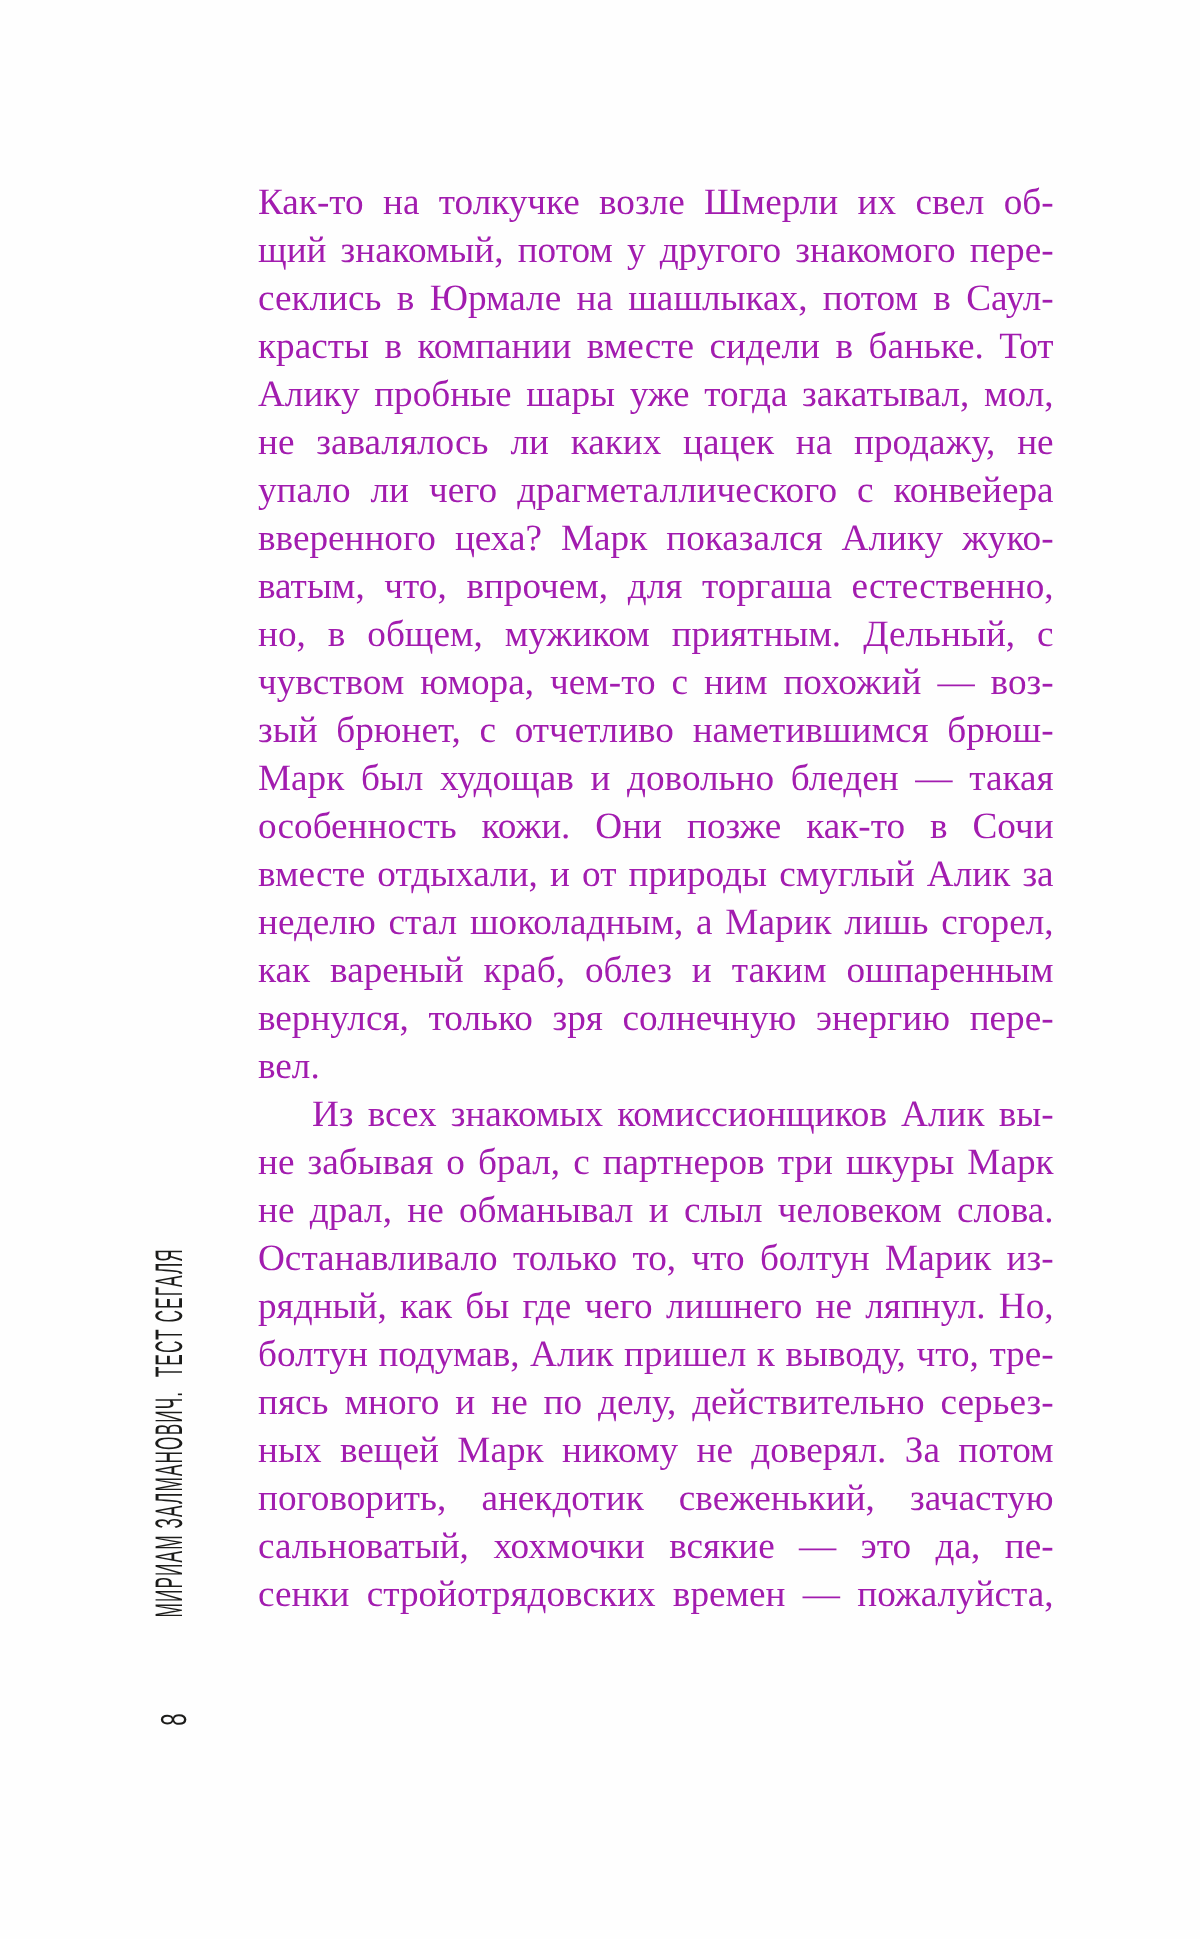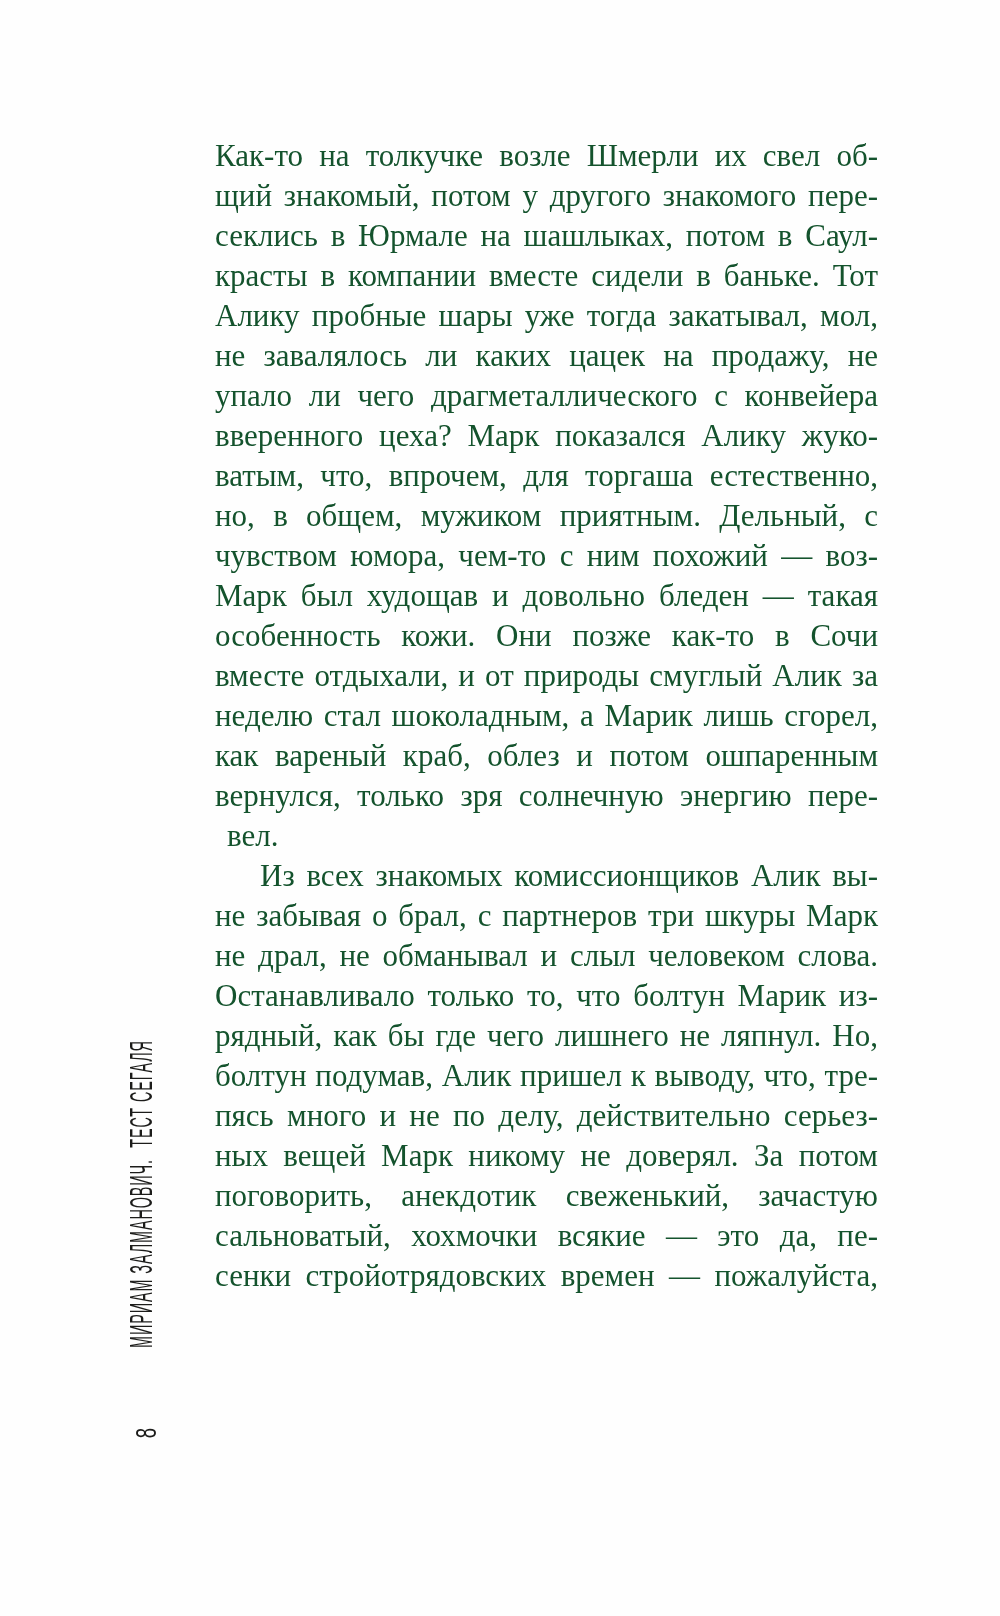--- a/index.html
+++ b/index.html
@@ -11,39 +11,38 @@
     position: relative;
     width: 1000px;
     height: 1616px;
     background: #fefefe;
     overflow: hidden;
   }
   
   .text-block {
     position: absolute;
     left: 215px;
-    top: 136px;
+    top: 148px;
     width: 663px;
     font-family: "Liberation Serif", "DejaVu Serif", serif;
     font-size: 31px;
     line-height: 40px;
-    color: #14532d;
+    color: #a21caf;
   }
   .paragraph { margin: 0; padding: 0; }
   .line {
     text-align: justify;
     text-align-last: justify;
     white-space: normal;
     height: 40px;
     overflow: visible;
   }
   .line.pend {            
     text-align: center;
     text-align-last: left;
-    margin-left: 12px;
   }
   .line.pindent {         
     text-indent: 45px;
   }
   
   .side-title {
     position: absolute;
     left: 141px;
     top: 1194px;
     white-space: nowrap;
@@ -85,25 +84,26 @@
       <div class="line">щий знакомый, потом у другого знакомого пере-</div>
       <div class="line">секлись в Юрмале на шашлыках, потом в Саул-</div>
       <div class="line">красты в компании вместе сидели в баньке. Тот</div>
       <div class="line">Алику пробные шары уже тогда закатывал, мол,</div>
       <div class="line">не завалялось ли каких цацек на продажу, не</div>
       <div class="line">упало ли чего драгметаллического с конвейера</div>
       <div class="line">вверенного цеха? Марк показался Алику жуко-</div>
       <div class="line">ватым, что, впрочем, для торгаша естественно,</div>
       <div class="line">но, в общем, мужиком приятным. Дельный, с</div>
       <div class="line">чувством юмора, чем-то с ним похожий — воз-</div>
+      <div class="line">зый брюнет, с отчетливо наметившимся брюш-</div>
       <div class="line">Марк был худощав и довольно бледен — такая</div>
       <div class="line">особенность кожи. Они позже как-то в Сочи</div>
       <div class="line">вместе отдыхали, и от природы смуглый Алик за</div>
       <div class="line">неделю стал шоколадным, а Марик лишь сгорел,</div>
-      <div class="line">как вареный краб, облез и потом ошпаренным</div>
+      <div class="line">как вареный краб, облез и таким ошпаренным</div>
       <div class="line">вернулся, только зря солнечную энергию пере-</div>
       <div class="line pend">вел.</div>
     </div>
     <div class="paragraph">
       <div class="line pindent">Из всех знакомых комиссионщиков Алик вы-</div>
       <div class="line">не забывая о брал, с партнеров три шкуры Марк</div>
       <div class="line">не драл, не обманывал и слыл человеком слова.</div>
       <div class="line">Останавливало только то, что болтун Марик из-</div>
       <div class="line">рядный, как бы где чего лишнего не ляпнул. Но,</div>
       <div class="line">болтун подумав, Алик пришел к выводу, что, тре-</div>

